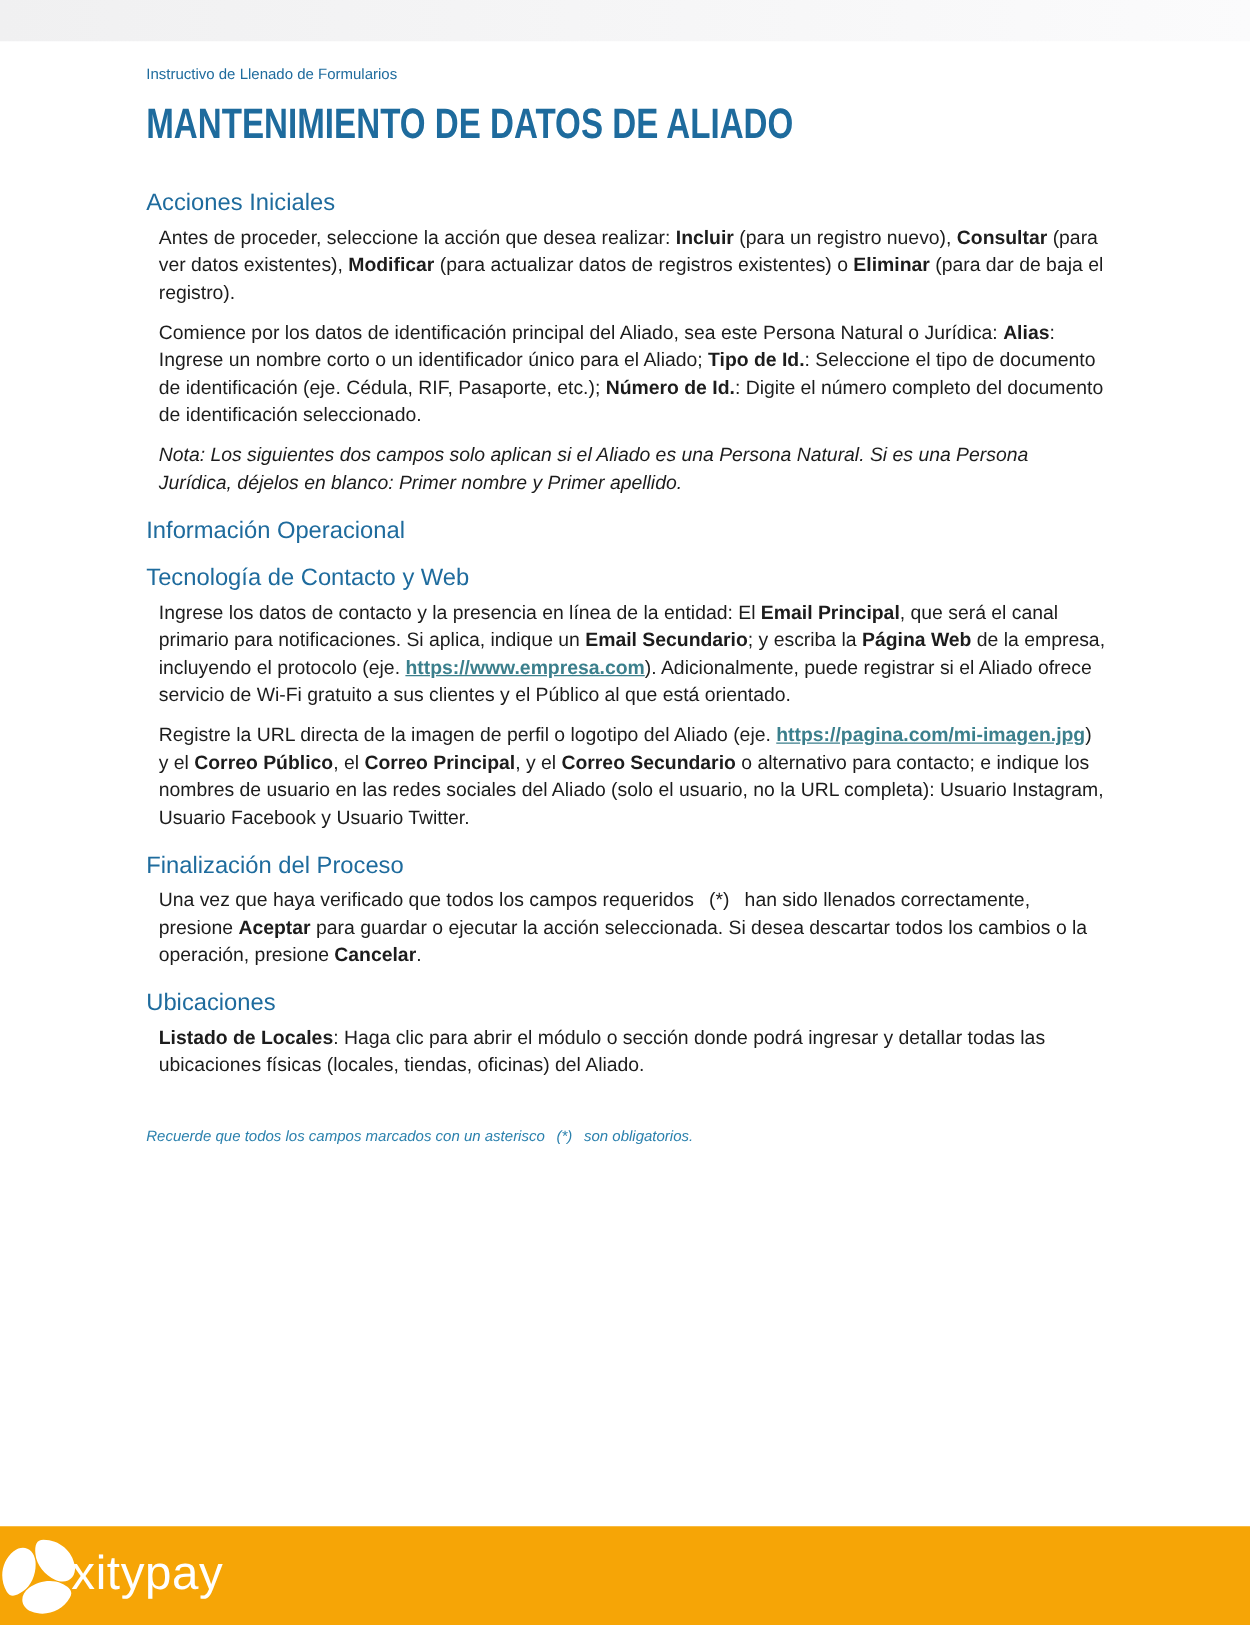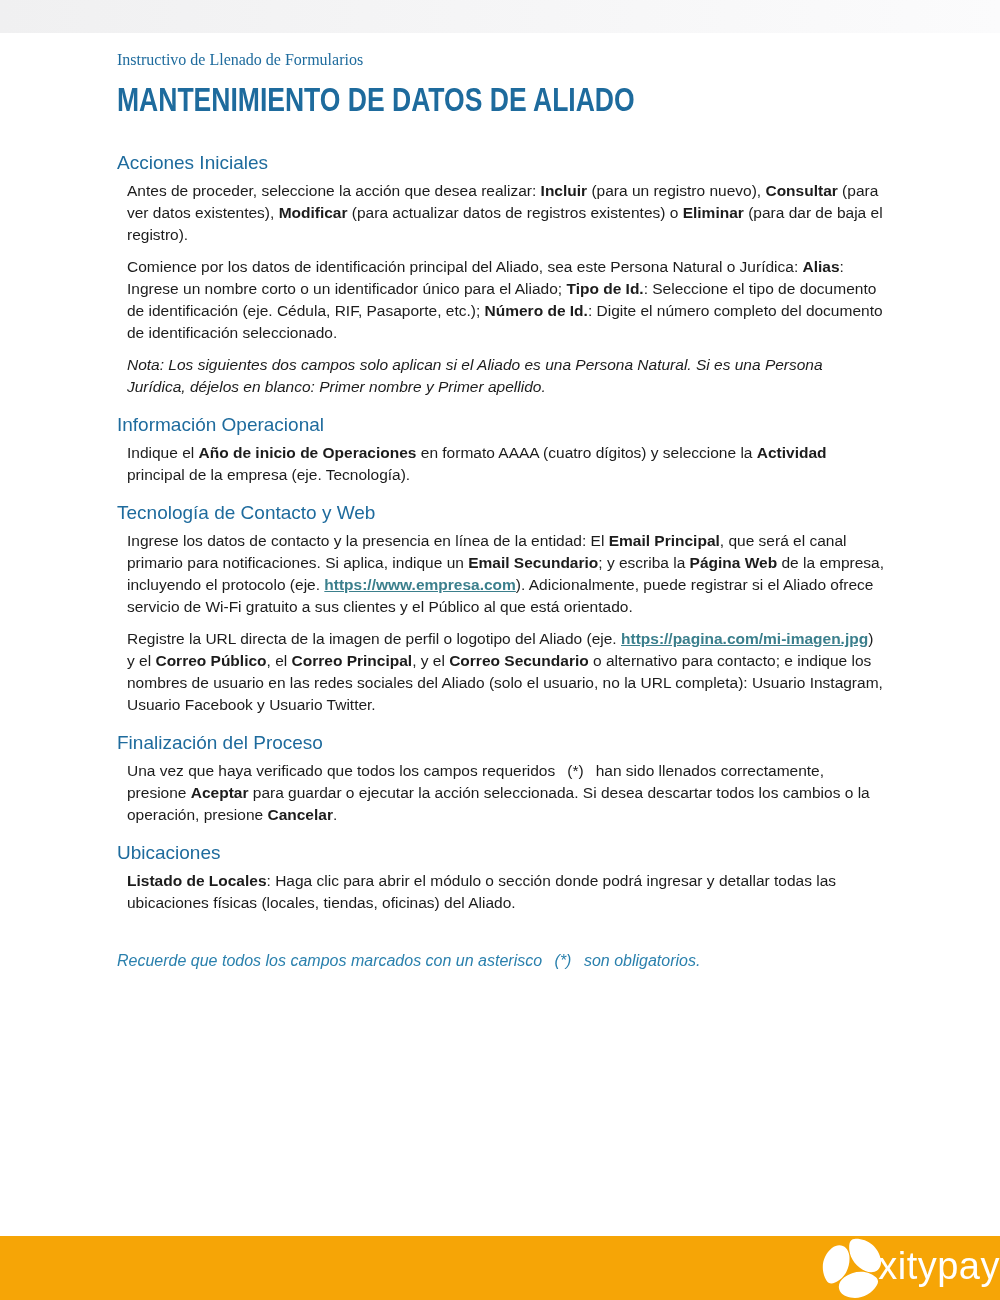--- a/index.html
+++ b/index.html
@@ -15,24 +15,23 @@
   .top-band {
     position: absolute; top: 0; left: 0; right: 0; height: 33px;
     background: linear-gradient(90deg, #f0f0f1 0%, #f6f6f7 55%, #fbfbfc 100%);
   }
   .doc {
     position: relative;
     padding: 50px 116px 0 117px;
   }
   .eyebrow {
     color: #1e6b9d;
-    font-size: 16px;
+    font-size: 12px;
     line-height: 19px;
     margin: 0 0 10px 0;
-    font-family: Liberation Serif, serif;
   }
   .title {
     color: #1e6b9d;
     font-size: 34px;
     line-height: 40px;
     font-weight: 700;
     margin: 0;
     white-space: nowrap;
     transform: scaleX(0.78);
     transform-origin: left center;
@@ -53,31 +52,31 @@
   }
   .b { font-weight: 700; }
   p.note { font-style: italic; }
   a.link {
     color: #3b7f8c;
     text-decoration: underline;
     cursor: pointer;
     font-weight: bold;
   }
   .footer-note {
-    font-size: 16px;
+    font-size: 12px;
     font-style: italic;
     color: #2a80ad;
     margin: 38px 0 0 0;
     max-width: 770px;
   }
   .footer-bar {
     position: absolute; left: 0; right: 0; bottom: 0;
-    height: 64px;
+    height: 79px;
     background: #f6a506;
-    display: flex; align-items: center; justify-content: flex-end;
+    display: flex; align-items: center; justify-content: flex-start;
   }
   .brand-lockup { display: flex; align-items: center; }
   .brand-logo { width: 64px; height: 64px; display: block; }
   .brand-name {
     color: #ffffff;
     font-size: 38px;
     line-height: 38px;
     font-weight: 400;
     letter-spacing: 0.5px;
     margin-left: -7px;
@@ -103,23 +102,20 @@
 
   <section class="section">
     <div>
           <p class="paragraph"><span>Comience por los datos de identificación principal del Aliado, sea este Persona Natural o Jurídica: </span><span class="b">Alias</span><span>: Ingrese un nombre corto o un identificador único para el Aliado; </span><span class="b">Tipo de Id.</span><span>: Seleccione el tipo de documento de identificación (eje. Cédula, RIF, Pasaporte, etc.); </span><span class="b">Número de Id.</span><span>: Digite el número completo del documento de identificación seleccionado.</span></p>
           <p class="paragraph note"><span>Nota: Los siguientes dos campos solo aplican si el Aliado es una Persona Natural. Si es una Persona Jurídica, déjelos en blanco: Primer nombre y Primer apellido.</span></p>
         </div>
   </section>
 
   <section class="section">
     <h2 class="section-heading">Información Operacional</h2>
-    <div>
-          <p class="paragraph"><span>Indique el </span><span class="b">Año de inicio de Operaciones</span><span> en formato AAAA (cuatro dígitos) y seleccione la </span><span class="b">Actividad</span><span> principal de la empresa (eje. Tecnología).</span></p>
-        </div>
   </section>
 
   <section class="section">
     <h2 class="section-heading">Tecnología de Contacto y Web</h2>
     <div>
           <p class="paragraph"><span>Ingrese los datos de contacto y la presencia en línea de la entidad: El </span><span class="b">Email Principal</span><span>, que será el canal primario para notificaciones. Si aplica, indique un </span><span class="b">Email Secundario</span><span>; y escriba la </span><span class="b">Página Web</span><span> de la empresa, incluyendo el protocolo (eje. </span><a class="link" href="#">https://www.empresa.com</a><span>). Adicionalmente, puede registrar si el Aliado ofrece servicio de Wi-Fi gratuito a sus clientes y el Público al que está orientado.</span></p>
         </div>
   </section>
 
   <section class="section">

